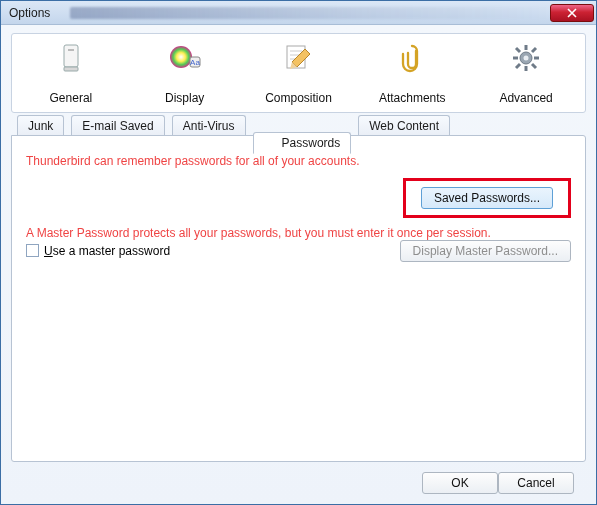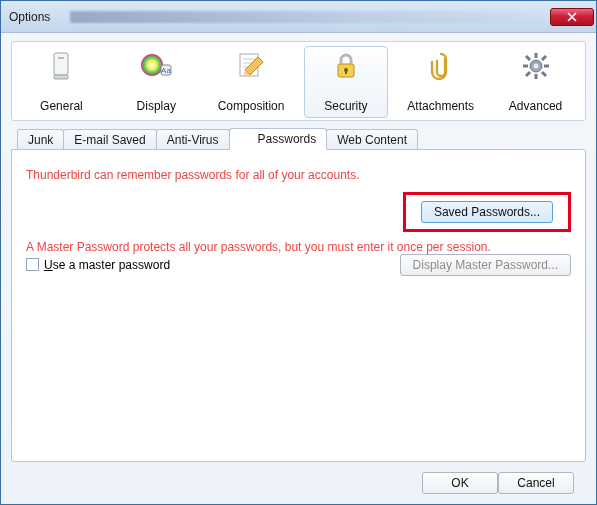--- a/index.html
+++ b/index.html
@@ -14,21 +14,21 @@
   }
   .window {
     width: 597px;
     height: 505px;
     border: 1px solid #3b6ea5;
     background: #fff;
     display: flex;
     flex-direction: column;
   }
   .titlebar {
-    height: 32px;
+    height: 24px;
     background: linear-gradient(#dbe7f6, #c4d6ec);
     border-bottom: 1px solid #a8bdd6;
     display: flex;
     align-items: center;
     padding: 0 2px 0 8px;
   }
   .titlebar .title {
     flex: 0 0 auto;
     color: #1a1a1a;
   }
@@ -83,39 +83,39 @@
   }
   .tool .icon {
     height: 34px;
     display: flex;
     align-items: center;
     justify-content: center;
   }
   .tool .lbl { margin-top: 16px; color: #111; }
 
   .tabstrip {
-    margin-top: 6px;
     display: flex;
     align-items: flex-end;
     padding-left: 6px;
+    gap: 8px;
   }
   .tab {
     border: 1px solid #b7c3d3;
     border-bottom: none;
     background: linear-gradient(#f7fafe, #e9eef6);
     padding: 3px 10px;
     margin-right: -1px;
     border-radius: 3px 3px 0 0;
     color: #1a1a1a;
     position: relative;
     top: 1px;
   }
   .tab.active {
     background: #fff;
-    top: 1px;
+    top: 19px;
     z-index: 2;
     border-bottom: 1px solid #fff;
     padding-left: 28px;
   }
   .panel {
     flex: 1;
     border: 1px solid #b7c3d3;
     background: #fff;
     border-radius: 0 3px 3px 3px;
     padding: 18px 14px 12px;
@@ -218,31 +218,20 @@
           <svg width="30" height="30">
               <rect x="4" y="3" width="18" height="22" fill="#fff" stroke="#aaa"></rect>
               <line x1="7" y1="8" x2="19" y2="8" stroke="#ccc"></line>
               <line x1="7" y1="12" x2="19" y2="12" stroke="#ccc"></line>
               <line x1="7" y1="16" x2="19" y2="16" stroke="#ccc"></line>
               <path d="M22 6 L27 11 L14 24 L9 19 Z" fill="#f4c262" stroke="#b8862b"></path>
               <path d="M9 19 L7 26 L14 24 Z" fill="#f1d29a"></path>
             </svg>
         </div>
         <div class="lbl">Composition</div>
-      </div>
-      <div class="tool selected">
-        <div class="icon">
-          <svg width="30" height="30">
-              <rect x="7" y="13" width="16" height="13" rx="2" fill="#f3cf52" stroke="#b98f1c"></rect>
-              <path d="M10 13 v-4 a5 5 0 0 1 10 0 v4" fill="none" stroke="#b7b7b7" stroke-width="3"></path>
-              <circle cx="15" cy="19" r="2" fill="#7a5c10"></circle>
-              <rect x="14" y="19" width="2" height="4" fill="#7a5c10"></rect>
-            </svg>
-        </div>
-        <div class="lbl">Security</div>
       </div>
       <div class="tool">
         <div class="icon">
           <svg width="22" height="30">
               <path d="M11 3 a5 5 0 0 1 5 5 v13 a7 7 0 0 1 -14 0 v-10" fill="none" stroke="#d4a325" stroke-width="2.3" stroke-linecap="round"></path>
               <path d="M7 10 v11 a4 4 0 0 0 8 0 v-13" fill="none" stroke="#d4a325" stroke-width="2.3" stroke-linecap="round"></path>
             </svg>
         </div>
         <div class="lbl">Attachments</div>
       </div>

